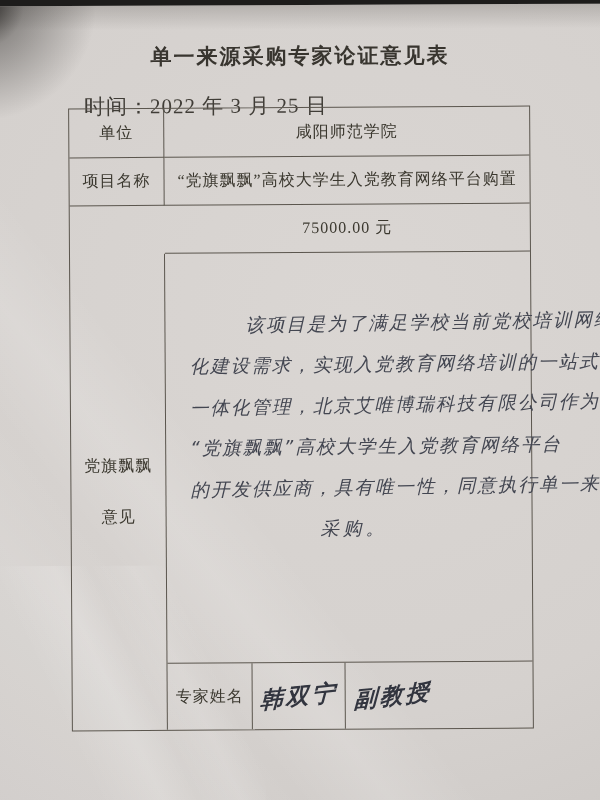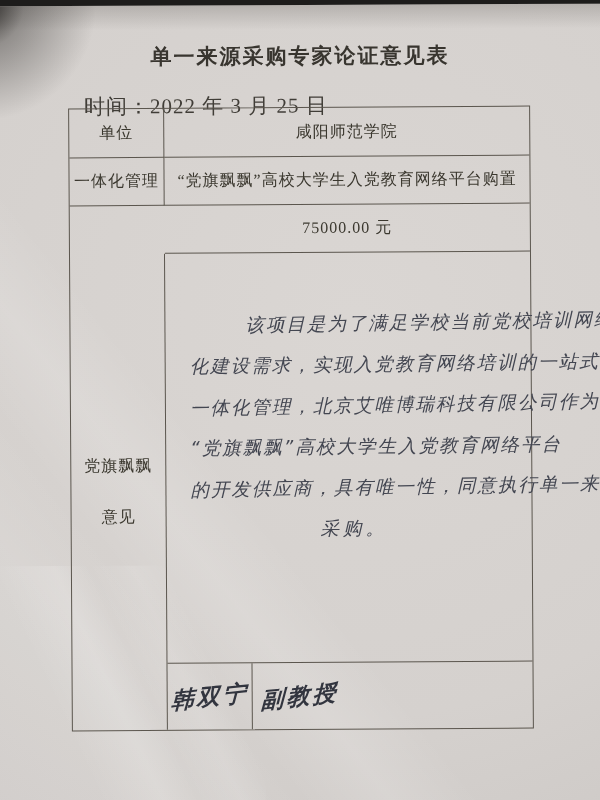--- a/index.html
+++ b/index.html
@@ -106,39 +106,40 @@
 
 <div class="doc-title">单一来源采购专家论证意见表</div>
 
 <div class="date-line"><span>时间：</span><span>2022 年 3 月 25 日</span></div>
 
 <div class="form-table">
 
   <div class="cell">单位</div>
   <div class="cell span4 no-r">咸阳师范学院</div>
 
-  <div class="cell">一体化管理</div>
+  <div class="cell">项目名称</div>
   <div class="cell span4 no-r">“党旗飘飘”高校大学生入党教育网络平台购置</div>
 
   <div class="cell span4 no-r">75000.00 元</div>
 
   <div class="cell opinion-label no-b">
     <span>党旗飘飘</span>
     <span>意见</span>
   </div>
 
   <div class="cell opinion-area no-r hw">
     <div class="hw-line">该项目是为了满足学校当前党校培训网络</div>
     <div class="hw-line">化建设需求，实现入党教育网络培训的一站式、</div>
     <div class="hw-line">一体化管理，北京艾唯博瑞科技有限公司作为</div>
     <div class="hw-line">“党旗飘飘”高校大学生入党教育网络平台</div>
     <div class="hw-line">的开发供应商，具有唯一性，同意执行单一来源</div>
     <div class="hw-line">采购。</div>
   </div>
 
+  <div class="cell no-b">专家姓名</div>
   <div class="cell no-b hw">
     <span class="signature">韩双宁</span>
   </div>
   <div class="cell no-b no-r hw">
     <span class="signature">副教授</span>
   </div>
 
 </div>
 
 </body></html>

